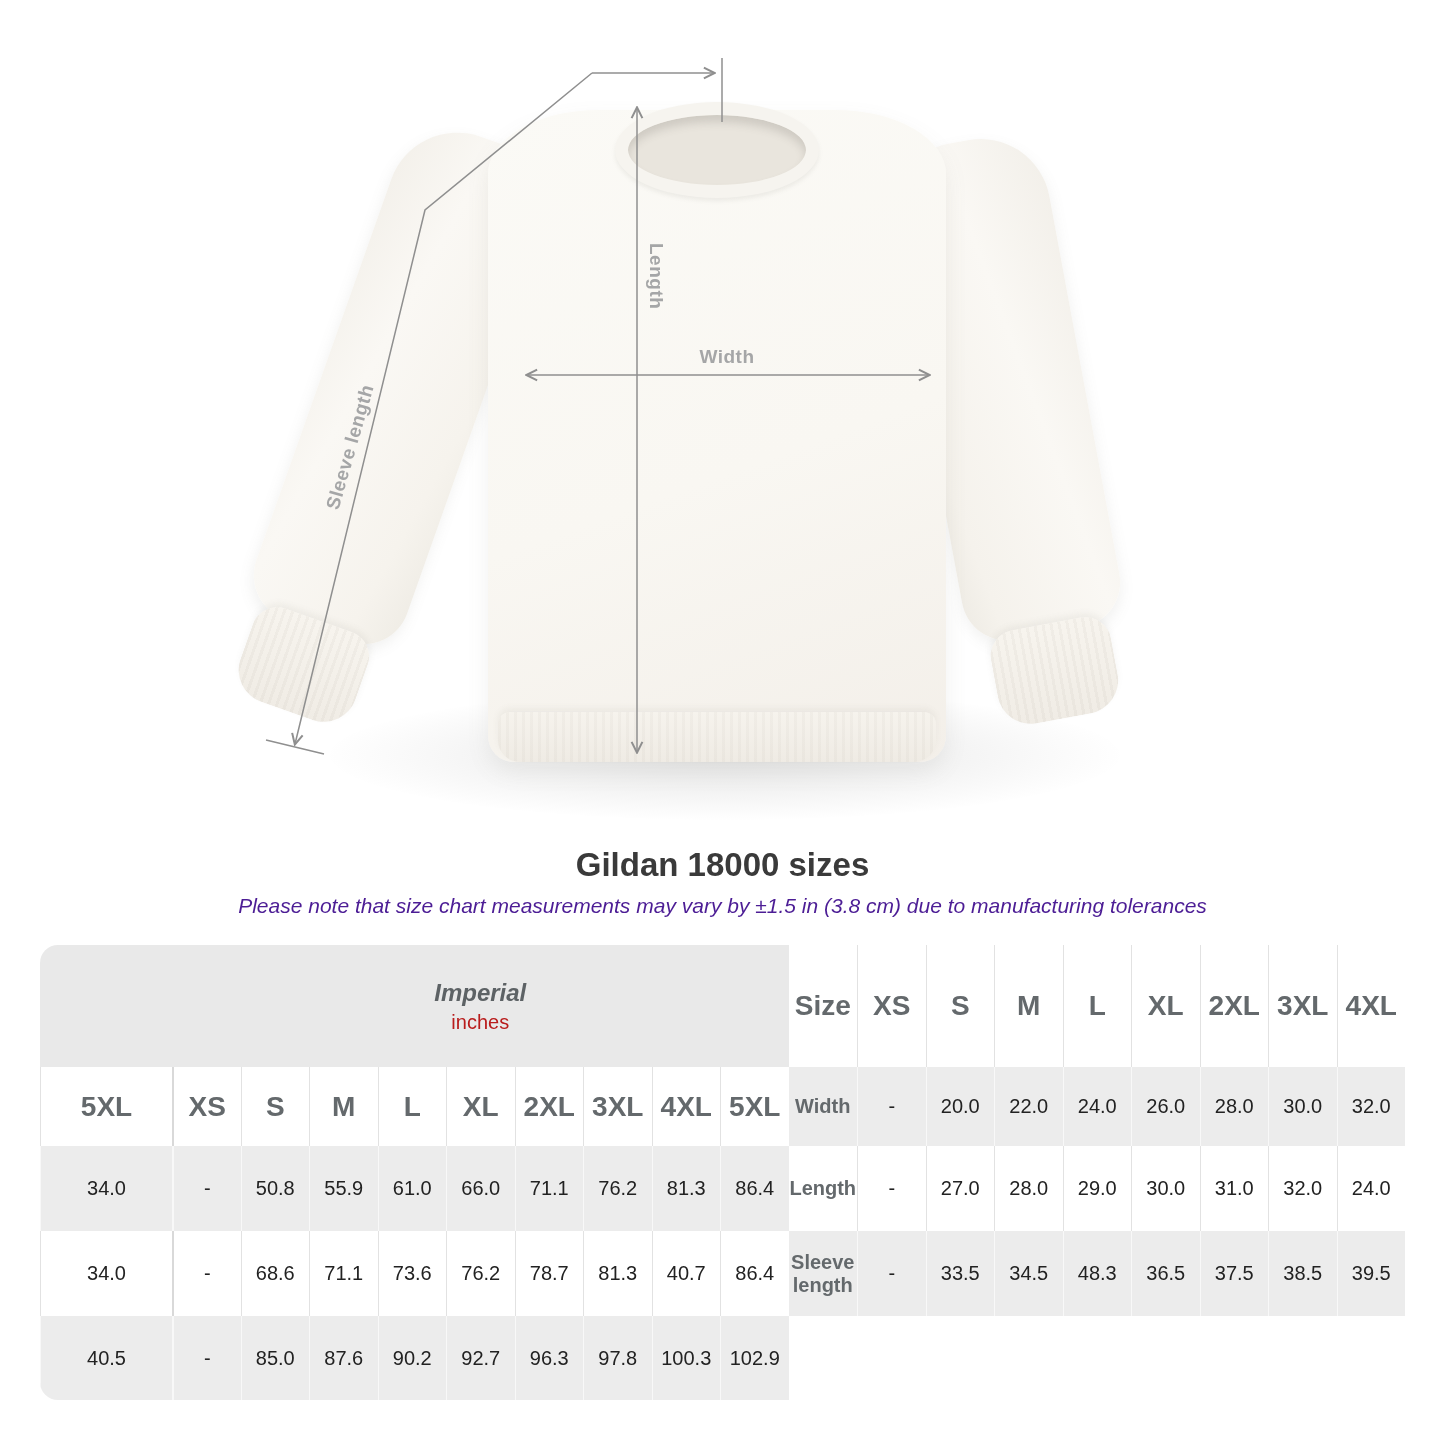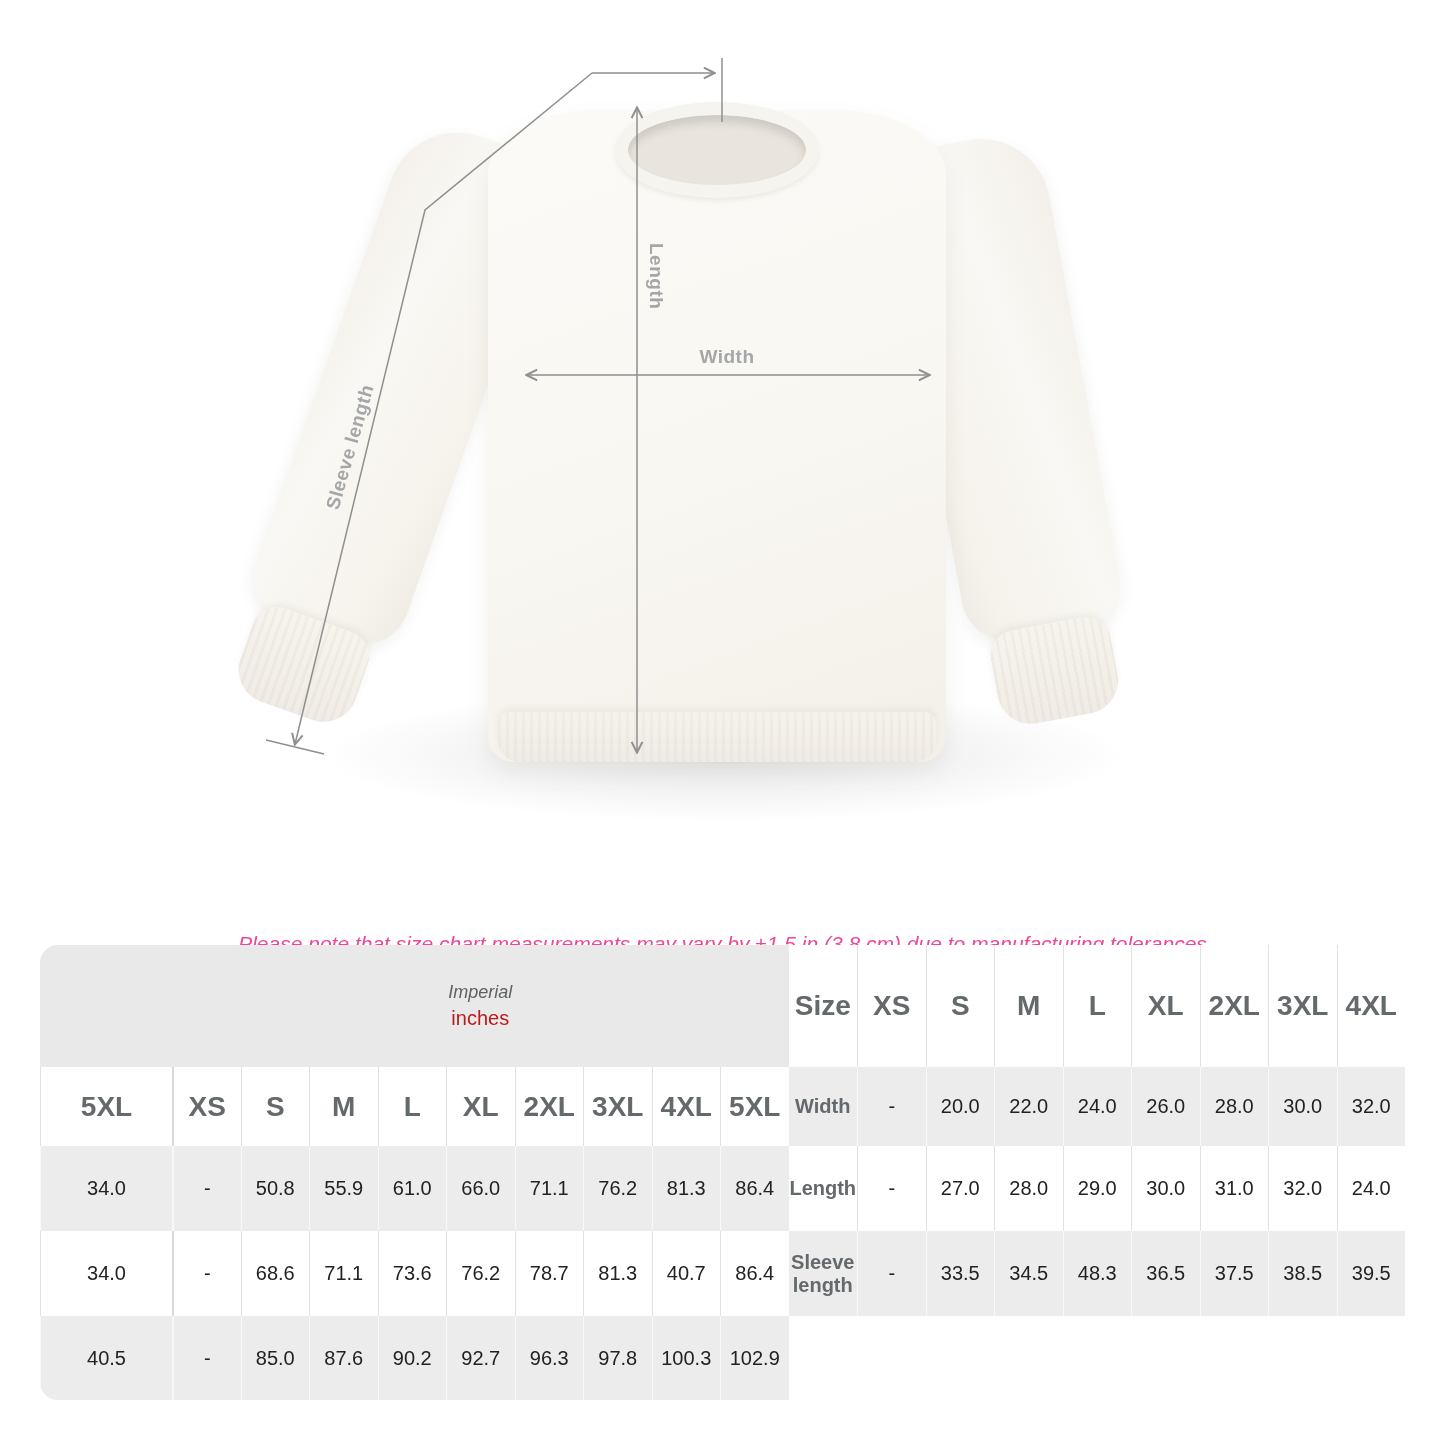--- a/index.html
+++ b/index.html
@@ -59,35 +59,35 @@
   }
   .label-length{left:667px;top:243px;transform:rotate(90deg);transform-origin:0 0;}
   .label-width{left:662px;top:346px;width:130px;text-align:center;}
   .label-sleeve{left:322px;top:506px;transform:rotate(-74deg);transform-origin:0 0;}
   
   .chart-title{
     position:absolute;left:0;top:846px;width:1445px;text-align:center;
     font-size:33px;font-weight:bold;color:#3a3a3a;
   }
   .chart-note{
-    position:absolute;left:0;top:932px;width:1445px;text-align:center;
-    font-size:21px;font-style:italic;color:#ec4899;
+    position:absolute;left:0;top:894px;width:1445px;text-align:center;
+    font-size:21px;font-style:italic;color:#4c1d95;
   }
   
   .size-table{
     position:absolute;left:40px;top:945px;width:1365px;height:455px;
     display:grid;
     grid-template-columns:132px repeat(18, 1fr);
     grid-template-rows:122px 79px 85px 85px 84px;
     border-radius:18px;overflow:hidden;background:#ffffff;
   }
   .cell{display:flex;align-items:center;justify-content:center;text-align:center;}
   .hdr-band{background:#e9e9e9;}
   .sec{flex-direction:column;gap:4px;}
-  .sec .sec-label{font-size:18px;font-weight:normal;font-style:italic;color:#5d6265;}
+  .sec .sec-label{font-size:24px;font-weight:bold;font-style:italic;color:#5d6265;}
   .sec .sec-unit{font-size:20px;color:#b91c1c;}
   .sec-imperial{grid-column:2 / span 9;}
   .sec-metric{grid-column:11 / span 9;}
   .white-row{background:#ffffff;}
   .gray-row{background:#ececec;}
   .hcell{font-size:28px;font-weight:bold;color:#64696c;}
   .rlabel{font-size:20px;font-weight:bold;color:#64696c;}
   .val{font-size:20px;color:#222222;}
   .white-row.sep{border-left:1px solid #e2e2e2;}
   .gray-row.sep{border-left:1px solid #f8f8f8;}
@@ -125,20 +125,21 @@
       <line x1="722" y1="58" x2="722" y2="122"></line>
       <line x1="592" y1="73" x2="714" y2="73" marker-end="url(#arr)"></line>
       <polyline points="592,73 425,210 295,744" marker-end="url(#arr)"></polyline>
       <line x1="266" y1="740" x2="324" y2="754"></line>
     </g>
   </svg>
   <div class="measure-label label-length">Length</div>
   <div class="measure-label label-width">Width</div>
   <div class="measure-label label-sleeve">Sleeve length</div>
 
+  <div class="chart-title">Gildan 18000 sizes</div>
   <div class="chart-note">Please note that size chart measurements may vary by ±1.5 in (3.8 cm) due to manufacturing tolerances</div>
 
   <div class="size-table">
 
     <div class="cell hdr-band"></div>
     <div class="cell hdr-band sec sec-imperial">
       <div class="sec-label">Imperial</div>
       <div class="sec-unit">inches</div>
     </div>
 

